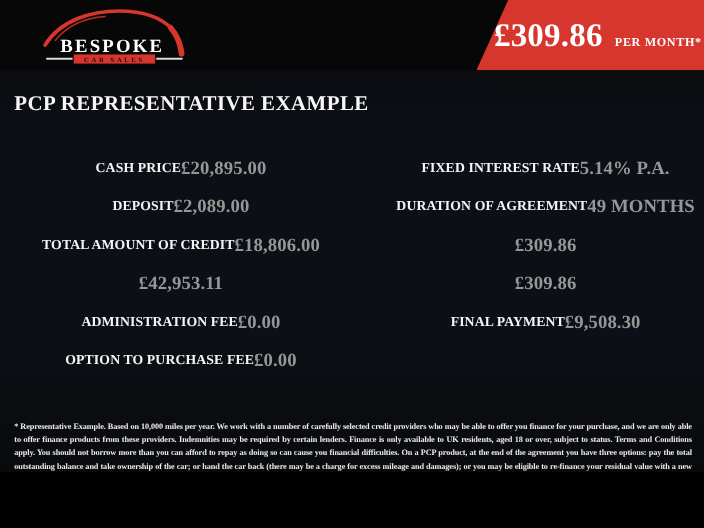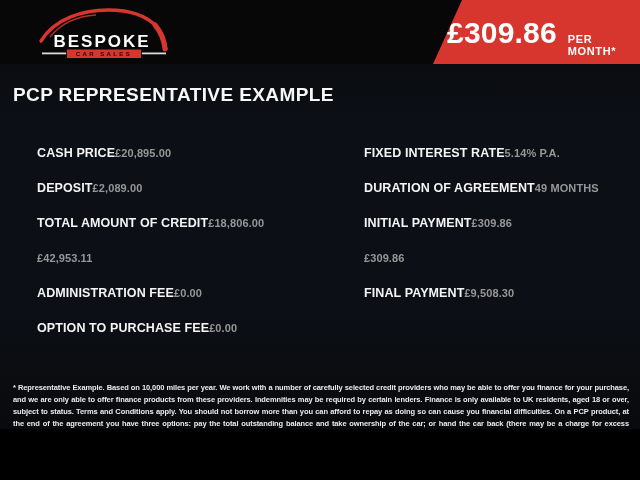--- a/index.html
+++ b/index.html
@@ -1,20 +1,20 @@
 <!DOCTYPE html>
 <html><head>
 <meta charset="utf-8">
 <style>
   html, body { margin: 0; padding: 0; background: #000; }
   .page {
     position: relative;
     width: 640px; height: 429px;
     overflow: hidden;
-    font-family: Liberation Sans, sans-serif;
+    font-family: Liberation Serif, serif;
     background: linear-gradient(180deg, #08080a 0%, #0c0f15 28%, #0c0f15 72%, #090a0c 100%);
   }
 
   
   .header { position: absolute; top: 0; left: 0; width: 640px; height: 64px; background: #070708; }
   .logo { position: absolute; left: 38px; top: 6px; width: 132px; height: 52px; }
   .price-badge {
     position: absolute; left: 433px; top: 0; width: 207px; height: 64px;
     background: #d6362d;
     clip-path: polygon(29px 0, 100% 0, 100% 100%, 0 100%);
@@ -28,23 +28,23 @@
   
   .section-title {
     position: absolute; left: 13px; top: 84px;
     color: #f7f7f7; font-size: 19px; font-weight: bold; letter-spacing: 0.4px;
   }
 
   
   .col { position: absolute; top: 135px; }
   .col-left  { left: 37px;  width: 255px; }
   .col-right { left: 364px; width: 264px; }
-  .frow { height: 35px; display: flex; justify-content: flex-start; align-items: center; }
+  .frow { height: 35px; display: flex; justify-content: center; align-items: center; }
   .flabel { color: #f4f4f4; font-size: 12.5px; font-weight: bold; letter-spacing: 0.1px; white-space: nowrap; }
-  .fvalue { color: #979797; font-size: 11px; font-weight: bold; letter-spacing: 0.1px; white-space: nowrap; }
+  .fvalue { color: #979797; font-size: 17px; font-weight: bold; letter-spacing: 0.1px; white-space: nowrap; }
 
   
   .disclaimer {
     position: absolute; left: 13px; top: 382px; width: 616px;
     color: #ececec; font-size: 7.5px; font-weight: bold; line-height: 12px;
     letter-spacing: -0.1px; text-align: justify;
   }
 </style>
 </head>
 <body>
@@ -107,21 +107,20 @@
   <div class="col col-right">
     <div class="frow">
       <span class="flabel">FIXED INTEREST RATE</span>
       <span class="fvalue">5.14% P.A.</span>
     </div>
     <div class="frow">
       <span class="flabel">DURATION OF AGREEMENT</span>
       <span class="fvalue">49 MONTHS</span>
     </div>
     <div class="frow">
-      <span class="flabel">INITIAL PAYMENT</span>
       <span class="fvalue">£309.86</span>
     </div>
     <div class="frow">
       <span class="fvalue">£309.86</span>
     </div>
     <div class="frow">
       <span class="flabel">FINAL PAYMENT</span>
       <span class="fvalue">£9,508.30</span>
     </div>
   </div>

